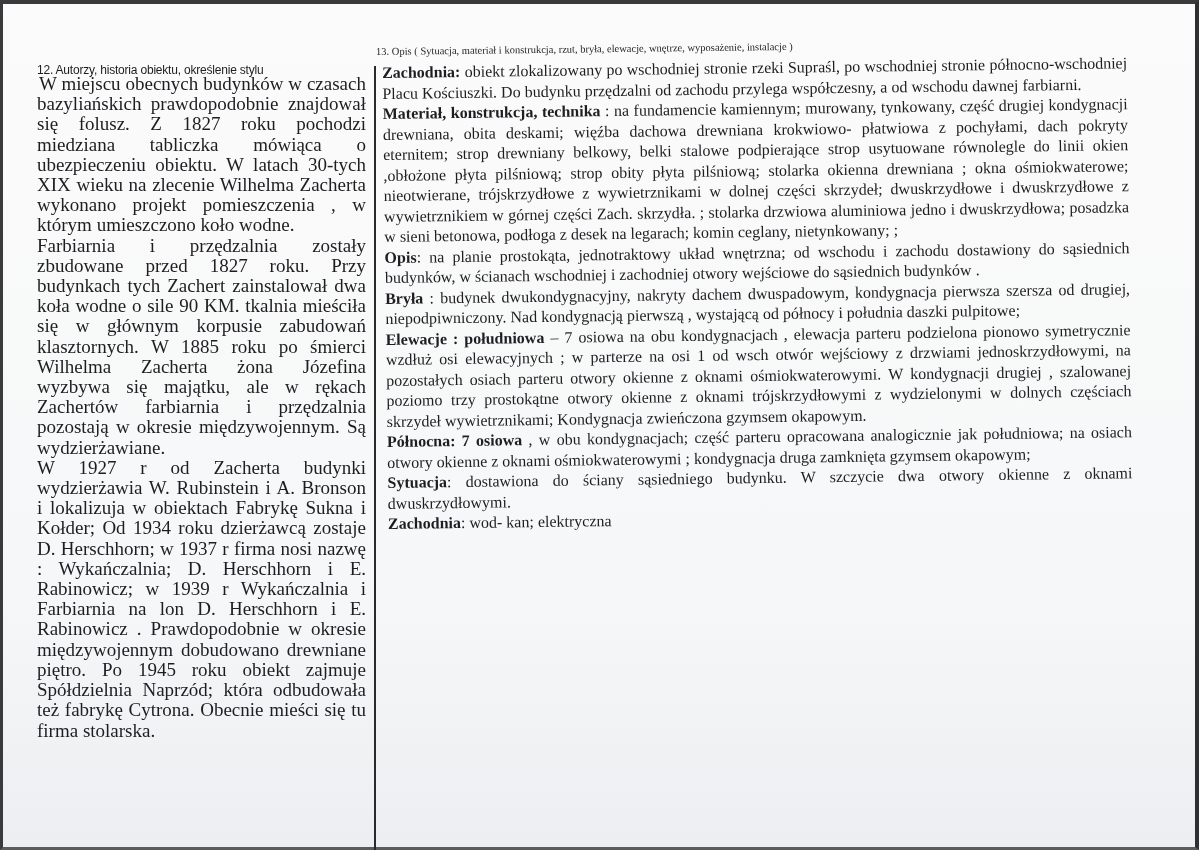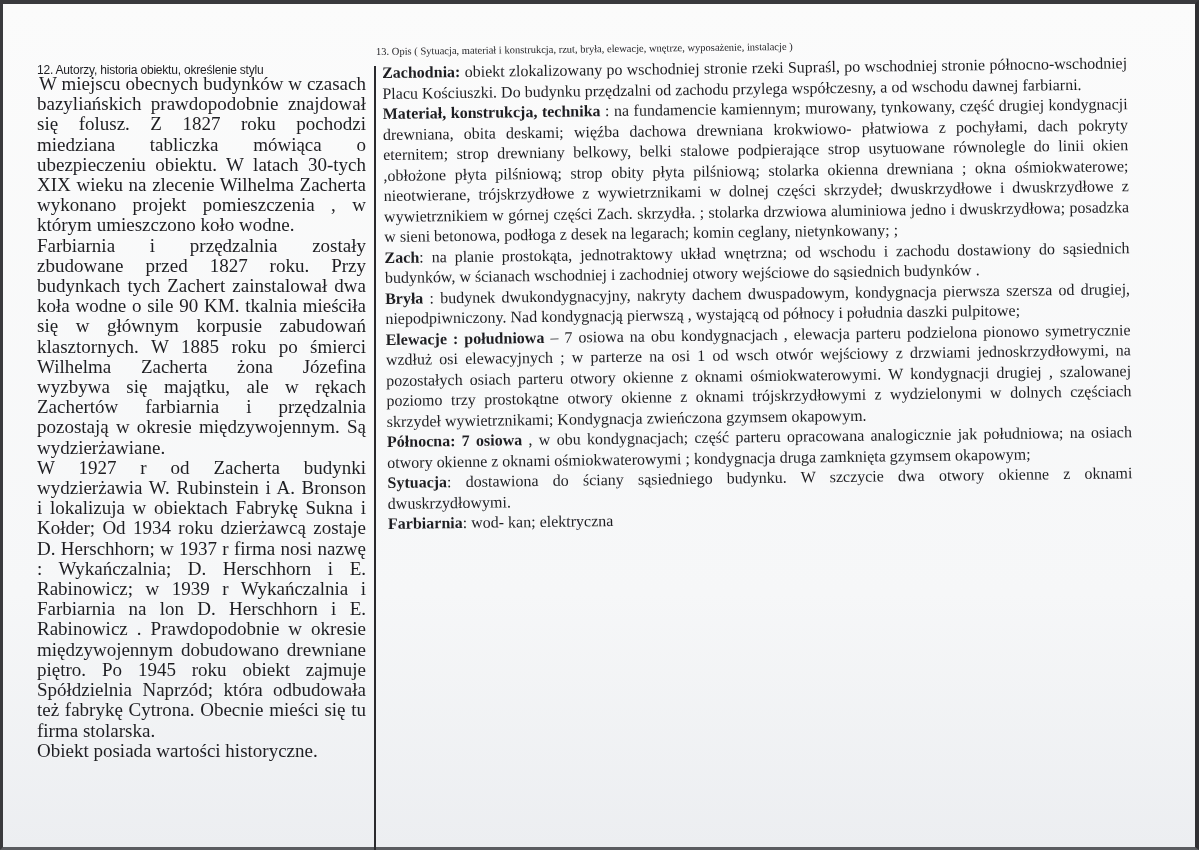--- a/index.html
+++ b/index.html
@@ -51,28 +51,27 @@
 
 <div class="page">
   <div class="divider"></div>
 
   <div class="left-heading">12. Autorzy, historia obiektu, określenie stylu</div>
 
   <div class="left-col">
     <p class="first-indent">W miejscu obecnych budynków w czasach bazyliańskich prawdopodobnie znajdował się folusz. Z 1827 roku pochodzi miedziana tabliczka mówiąca o ubezpieczeniu obiektu. W latach 30-tych XIX wieku na zlecenie Wilhelma Zacherta wykonano projekt pomieszczenia , w którym umieszczono koło wodne.</p>
     <p>Farbiarnia i przędzalnia zostały zbudowane przed 1827 roku. Przy budynkach tych Zachert zainstalował dwa koła wodne o sile 90 KM. tkalnia mieściła się w głównym korpusie zabudowań klasztornych. W 1885 roku po śmierci Wilhelma Zacherta żona Józefina wyzbywa się majątku, ale w rękach Zachertów farbiarnia i przędzalnia pozostają w okresie międzywojennym. Są wydzierżawiane.</p>
     <p>W 1927 r od Zacherta budynki wydzierżawia W. Rubinstein i A. Bronson i lokalizuja w obiektach Fabrykę Sukna i Kołder; Od 1934 roku dzierżawcą zostaje D. Herschhorn; w 1937 r firma nosi nazwę : Wykańczalnia; D. Herschhorn i E. Rabinowicz; w 1939 r Wykańczalnia i Farbiarnia na lon D. Herschhorn i E. Rabinowicz . Prawdopodobnie w okresie międzywojennym dobudowano drewniane piętro. Po 1945 roku obiekt zajmuje Spółdzielnia Naprzód; która odbudowała też fabrykę Cytrona. Obecnie mieści się tu firma stolarska.</p>
-    <p>Obiekt posiada wartości historyczne.</p>
   </div>
 
   <div class="right-heading">13. Opis ( Sytuacja, materiał i konstrukcja, rzut, bryła, elewacje, wnętrze, wyposażenie, instalacje )</div>
 
   <div class="right-col">
     <p><span class="b">Zachodnia:</span><span> obiekt zlokalizowany po wschodniej stronie rzeki Supraśl, po wschodniej stronie północno-wschodniej Placu Kościuszki. Do budynku przędzalni od zachodu przylega współczesny, a od wschodu dawnej farbiarni.</span></p>
     <p><span class="b">Materiał, konstrukcja, technika</span><span> : na fundamencie kamiennym; murowany, tynkowany, część drugiej kondygnacji drewniana, obita deskami; więźba dachowa drewniana krokwiowo- płatwiowa z pochyłami, dach pokryty eternitem; strop drewniany belkowy, belki stalowe podpierające strop usytuowane równolegle do linii okien ,obłożone płyta pilśniową; strop obity płyta pilśniową; stolarka okienna drewniana ; okna ośmiokwaterowe; nieotwierane, trójskrzydłowe z wywietrznikami w dolnej części skrzydeł; dwuskrzydłowe i dwuskrzydłowe z wywietrznikiem w górnej części Zach. skrzydła. ; stolarka drzwiowa aluminiowa jedno i dwuskrzydłowa; posadzka w sieni betonowa, podłoga z desek na legarach; komin ceglany, nietynkowany; ;</span></p>
-    <p><span class="b">Zach</span><span>: na planie prostokąta, jednotraktowy układ wnętrzna; od wschodu i zachodu dostawiony do sąsiednich budynków, w ścianach wschodniej i zachodniej otwory wejściowe do sąsiednich budynków .</span></p>
+    <p><span class="b">Opis</span><span>: na planie prostokąta, jednotraktowy układ wnętrzna; od wschodu i zachodu dostawiony do sąsiednich budynków, w ścianach wschodniej i zachodniej otwory wejściowe do sąsiednich budynków .</span></p>
     <p><span class="b">Bryła</span><span> : budynek dwukondygnacyjny, nakryty dachem dwuspadowym, kondygnacja pierwsza szersza od drugiej, niepodpiwniczony. Nad kondygnacją pierwszą , wystającą od północy i południa daszki pulpitowe;</span></p>
     <p><span class="b">Elewacje : południowa</span><span> – 7 osiowa na obu kondygnacjach , elewacja parteru podzielona pionowo symetrycznie wzdłuż osi elewacyjnych ; w parterze na osi 1 od wsch otwór wejściowy z drzwiami jednoskrzydłowymi, na pozostałych osiach parteru otwory okienne z oknami ośmiokwaterowymi. W kondygnacji drugiej , szalowanej poziomo trzy prostokątne otwory okienne z oknami trójskrzydłowymi z wydzielonymi w dolnych częściach skrzydeł wywietrznikami; Kondygnacja zwieńczona gzymsem okapowym.</span></p>
     <p><span class="b">Północna: 7 osiowa</span><span> , w obu kondygnacjach; część parteru opracowana analogicznie jak południowa; na osiach otwory okienne z oknami ośmiokwaterowymi ; kondygnacja druga zamknięta gzymsem okapowym;</span></p>
     <p><span class="b">Sytuacja</span><span>: dostawiona do ściany sąsiedniego budynku. W szczycie dwa otwory okienne z oknami dwuskrzydłowymi.</span></p>
-    <p><span class="b">Farbiarnia</span><span>: wod- kan; elektryczna</span></p>
+    <p><span class="b">Zachodnia</span><span>: wod- kan; elektryczna</span></p>
   </div>
 </div>
 
 </body></html>

